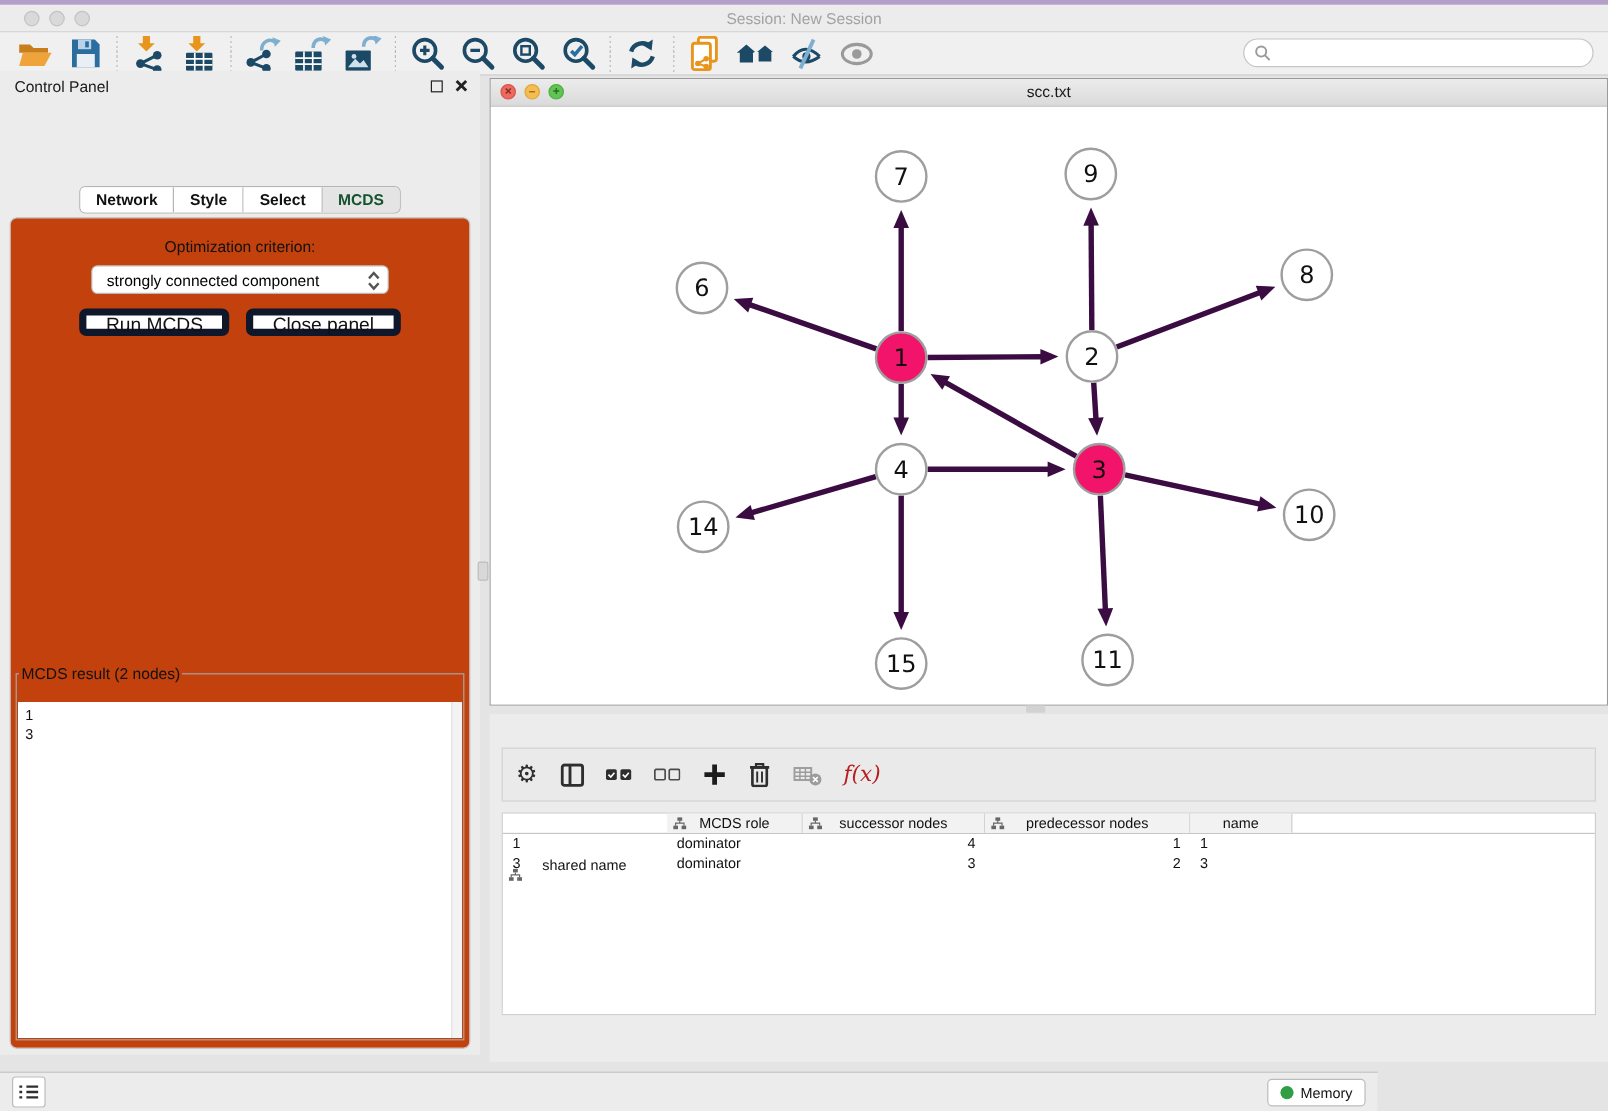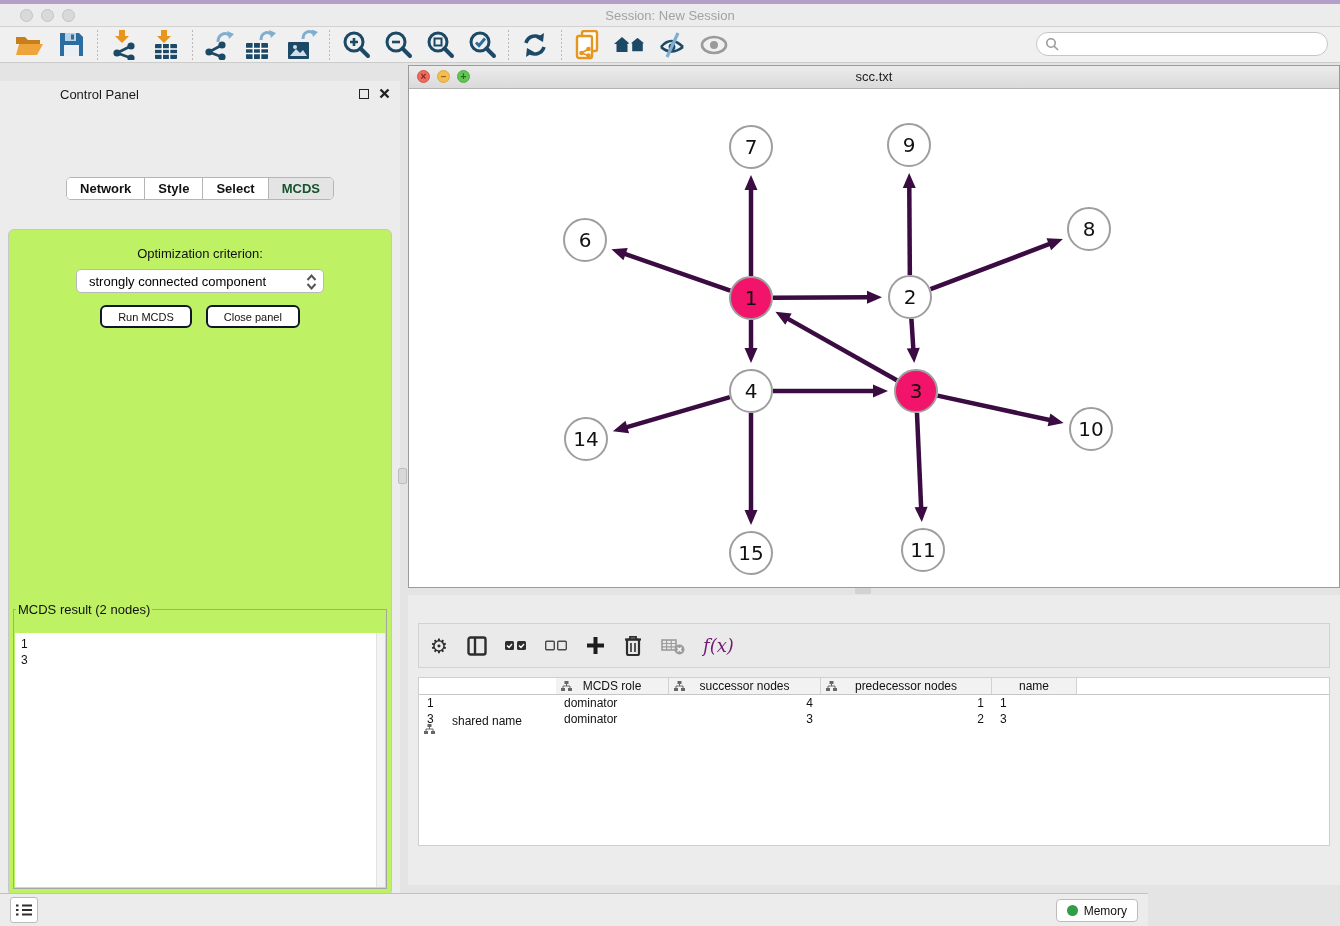--- a/index.html
+++ b/index.html
@@ -12,39 +12,39 @@
   .titlebar .lights span { width:13px; height:13px; border-radius:50%; background:#d9d9d9; border:1px solid #c3c3c3; }
   .app-title { position:absolute; left:0; right:0; top:4px; text-align:center; font-size:13px; color:#a2a2a2; }
 
   .toolbar { position:absolute; left:0; top:27px; width:1340px; height:36px; background:#f0f0f0; border-bottom:1px solid #cccccc; display:flex; align-items:center; padding-left:8px; }
   .tbtn { width:42px; height:34px; display:flex; align-items:center; justify-content:center; }
   .tsep { width:1px; height:30px; margin:0 5px; background:repeating-linear-gradient(to bottom,#b9b9b9 0 2px, transparent 2px 4px); }
   .searchbox { position:absolute; right:12px; top:32px; width:292px; height:24px; background:#fff; border:1px solid #c6c6c6; border-radius:12px; display:flex; align-items:center; padding-left:8px; }
   .searchbox input { border:none; outline:none; flex:1; height:20px; font-size:12px; background:transparent; }
 
   
-  .control-panel { position:absolute; left:0; top:81px; width:400px; height:820px; background:#ececec;padding-left:48px; }
+  .control-panel { position:absolute; left:0; top:59px; width:400px; height:820px; background:#ececec; }
   .panel-header { position:relative; height:28px; }
   .panel-title { position:absolute; left:12px; top:6px; font-size:13px; color:#1a1a1a; }
   .panel-ctrls { position:absolute; right:10px; top:7px; display:flex; gap:10px; align-items:center; }
   .float-icon { width:10px; height:10px; border:1.5px solid #222; display:inline-block; }
   .close-x { width:11px; height:11px; }
 
   .cp-tabs { position:absolute; left:0; right:0; top:96px; display:flex; justify-content:center; }
   .tabgroup { display:flex; border:1px solid #b5b5b5; border-radius:5px; overflow:hidden; background:#fff; }
   .tab { padding:3px 13px; font-size:13px; font-weight:bold; color:#111; background:#fff; border-right:1px solid #b5b5b5; cursor:default; }
   .tab:last-child { border-right:none; }
   .tab.active { background:#e4e4e4; color:#14532d; }
 
-  .cp-body { position:absolute; left:8px; right:8px; top:122px; bottom:5px; background:#bef264; border:1px solid #c6c6c6; border-radius:6px;margin-top:26px; }
+  .cp-body { position:absolute; left:8px; right:8px; top:122px; bottom:5px; background:#c2410c; border:1px solid #c6c6c6; border-radius:6px; }
   .opt-label { margin-top:16px; text-align:center; font-size:13px; color:#111; }
   .dropdown { position:relative; margin:8px auto 0; width:248px; height:24px; background:#fff; border:1px solid #b9b9b9; border-radius:5px; font-size:13px; display:flex; align-items:center; padding:0 22px 0 12px;text-align:right; }
   .dropdown .stepper { position:absolute; right:6px; top:3px; }
   .btn-row { margin-top:12px; display:flex; justify-content:center; gap:14px; }
-  .pushbtn { height:23px; padding:0 16px; background:#fff; border:2px solid #0f172a; border-radius:6px; font-size:11px; color:#111; font-family:"Liberation Sans",sans-serif; }
+  .pushbtn { height:23px; padding:0 16px; background:#fff; border:6px solid #0f172a; border-radius:6px; font-size:16px; color:#111; font-family:"Liberation Sans",sans-serif; }
 
   .result-fieldset { position:absolute; left:4px; right:4px; top:372px; bottom:6px; border:1px solid #a5a5a5; background:transparent; }
   .result-fieldset legend { font-size:13px; color:#111; margin-left:2px; padding:0 2px; }
   .result-box { position:absolute; left:1px; right:1px; top:16px; bottom:1px; background:#fff; }
   .result-lines { padding:3px 6px; font-size:12px; line-height:16px; color:#111; }
   .vtrack { position:absolute; right:0; top:0; bottom:0; width:9px; background:#f3f3f3; border-left:1px solid #e2e2e2; }
 
   .vsplit-grip { position:absolute; left:398px; top:468px; width:9px; height:16px; background:#d8d8d8; border:1px solid #bdbdbd; border-radius:2px; }
 
   
@@ -56,21 +56,21 @@
   .tl.yel { background:#f5bd4f; border:1px solid #dfa73c; color:#90621a; }
   .tl.grn { background:#61c454; border:1px solid #4faf42; color:#2a6b21; }
   .net-title { text-align:center; font-size:13px; color:#1a1a1a; line-height:22px; }
   .net-canvas { position:absolute; left:0; top:23px; right:0; bottom:0; background:#fff; }
   .hsplit-grip { position:absolute; left:855px; top:588px; width:16px; height:6px; background:#d2d2d2; border-radius:1px; }
 
   
   .table-panel { position:absolute; left:408px; top:595px; width:932px; height:290px; background:#ececec; }
   .tp-toolbar { position:absolute; left:10px; right:10px; top:28px; height:45px; background:#eaeaea; border:1px solid #d2d2d2; display:flex; align-items:center; padding-left:10px; gap:18px; }
   .tico { display:flex; align-items:center; justify-content:center; min-width:20px; height:24px; }
-  .fx-label { font-family:"DejaVu Serif", serif; font-style:italic; font-size:18px; color:#701a75; }
+  .fx-label { font-family:"DejaVu Serif", serif; font-style:italic; font-size:18px; color:#b91c1c; }
   .gear-glyph { font-size:20px; color:#2e2e2e; line-height:1; }
 
   .tp-table { position:absolute; left:10px; right:10px; top:82px; height:169px; background:#fff; border:1px solid #cfcfcf; }
   .tp-head { display:flex; border-bottom:1px solid #c6c6c6; height:17px; }
   .th { position:relative; background:#f2f2f2; border-right:1px solid #d2d2d2; font-size:12px; color:#111; display:flex; align-items:center; justify-content:center; }
   .th .hicon { position:absolute; left:5px; top:3px; }
   .tr { display:flex; height:16px; }
   .td { font-size:12px; color:#111; line-height:16px; padding:0 8px; white-space:nowrap; overflow:hidden; }
 
   .tp-tabs { position:absolute; left:0; right:0; top:268px; display:flex; justify-content:center; }

